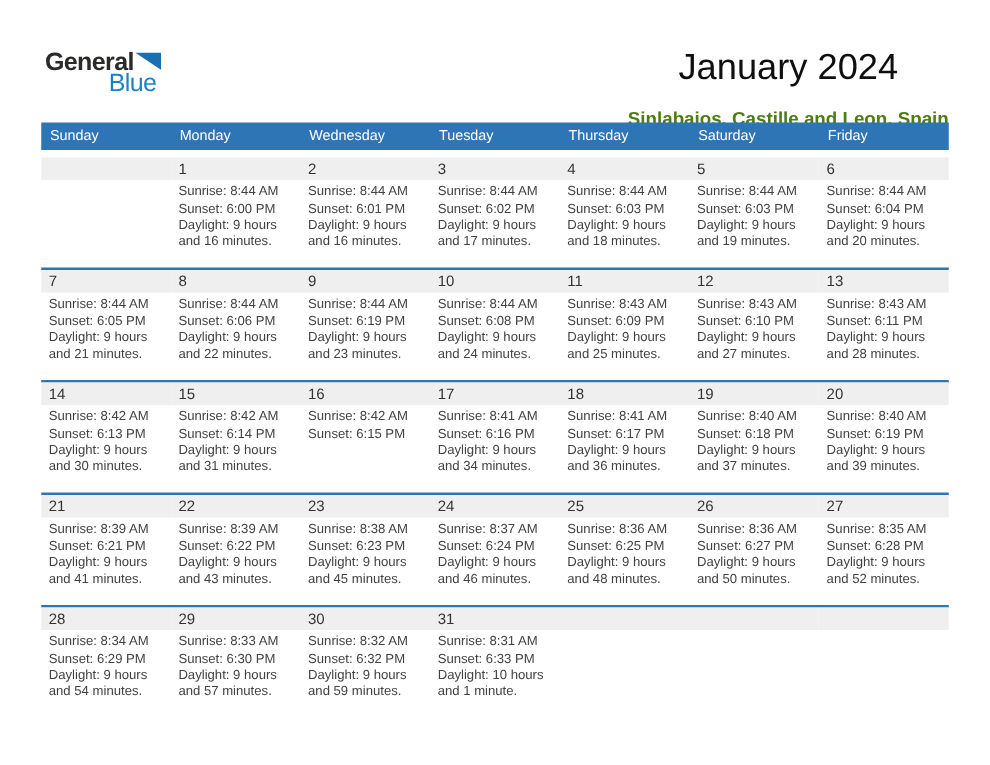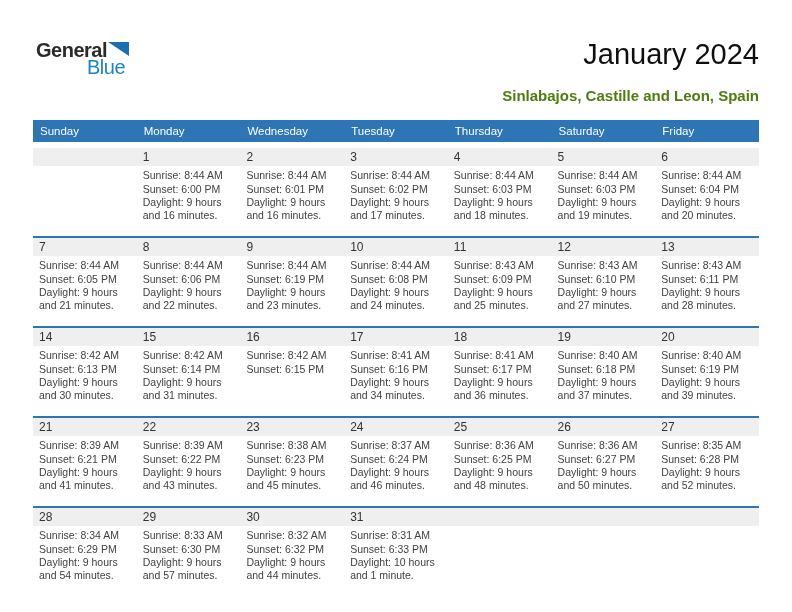--- a/index.html
+++ b/index.html
@@ -8,25 +8,25 @@
     font-family:"Liberation Sans","DejaVu Sans",sans-serif;
     -webkit-font-smoothing:antialiased;
   }
   
   .logo{position:absolute;left:36px;top:40px;width:100px;line-height:1;}
   .logo-line1{display:flex;align-items:flex-start;font-weight:bold;}
   .logo-general{font-size:20px;color:#2b2a29;letter-spacing:-0.5px;}
   .logo-tri{margin-left:1px;margin-top:2px;}
   .logo-blue{font-size:20px;color:#1b82c5;letter-spacing:-0.5px;text-align:right;width:89px;margin-top:-3px;}
   
-  .titles{position:absolute;right:33px;top:38px;text-align:right;}
+  .titles{position:absolute;right:33px;top:38px;text-align:center;}
   .month-title{font-size:29px;color:#0f0f0f;font-weight:400;}
   .location{font-size:15px;color:#4d7c0f;font-weight:700;margin-top:16px;}
   
-  .calendar{position:absolute;left:33px;top:120px;width:726px;}
+  .calendar{position:absolute;left:33px;top:98px;width:726px;}
   .dow-row{display:grid;grid-template-columns:repeat(7,1fr);background:#2e75b6;height:22px;}
   .dow-cell{color:#ffffff;font-size:11.5px;line-height:22px;padding-left:7px;overflow:hidden;white-space:nowrap;}
   .week{display:grid;grid-template-columns:repeat(7,1fr);}
   .week.first{margin-top:6px;}
   .week:not(.first){border-top:2px solid #2e75b6;}
   .cell{min-height:88px;}
   .day-num{background:#efefef;height:18px;font-size:12px;line-height:18px;padding-left:6px;color:#333333;}
   .day-details{padding:3px 3px 0 6px;font-size:10.5px;line-height:13px;color:#424242;}
   .day-details div{margin:0 0 0.5px 0;}
 </style>
@@ -302,21 +302,21 @@
               <div>Sunrise: 8:33 AM</div>
               <div>Sunset: 6:30 PM</div>
               <div>Daylight: 9 hours and 57 minutes.</div>
             </div>
           </div>
           <div class="cell">
             <div class="day-num">30</div>
             <div class="day-details">
               <div>Sunrise: 8:32 AM</div>
               <div>Sunset: 6:32 PM</div>
-              <div>Daylight: 9 hours and 44 minutes.</div>
+              <div>Daylight: 9 hours and 59 minutes.</div>
             </div>
           </div>
           <div class="cell">
             <div class="day-num">31</div>
             <div class="day-details">
               <div>Sunrise: 8:31 AM</div>
               <div>Sunset: 6:33 PM</div>
               <div>Daylight: 10 hours and 1 minute.</div>
             </div>
           </div>

